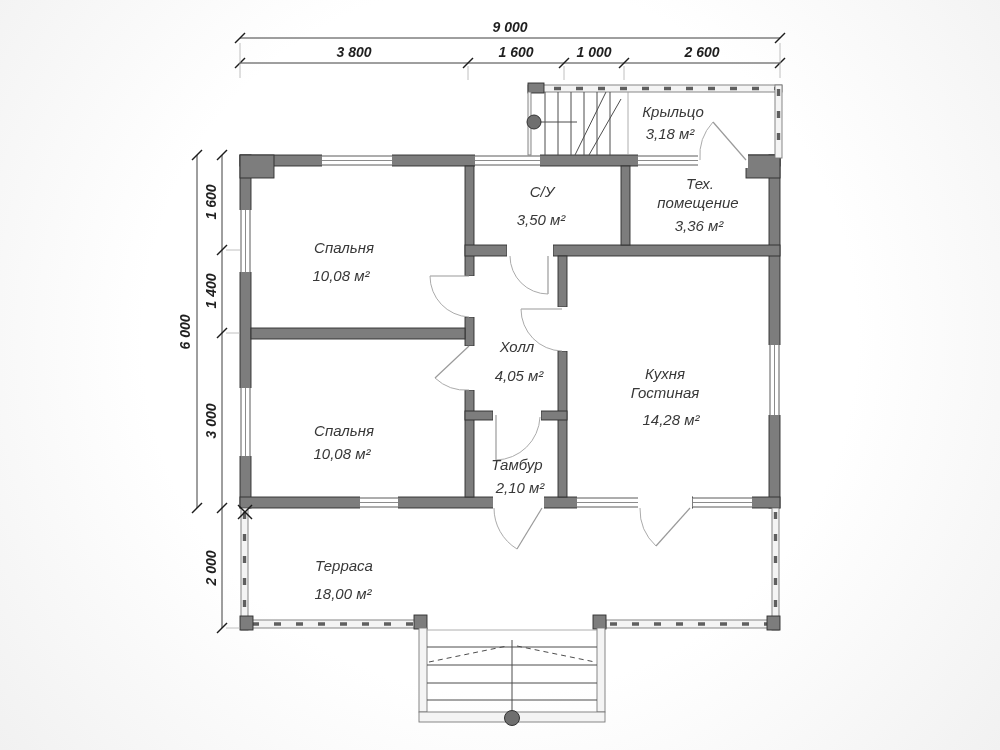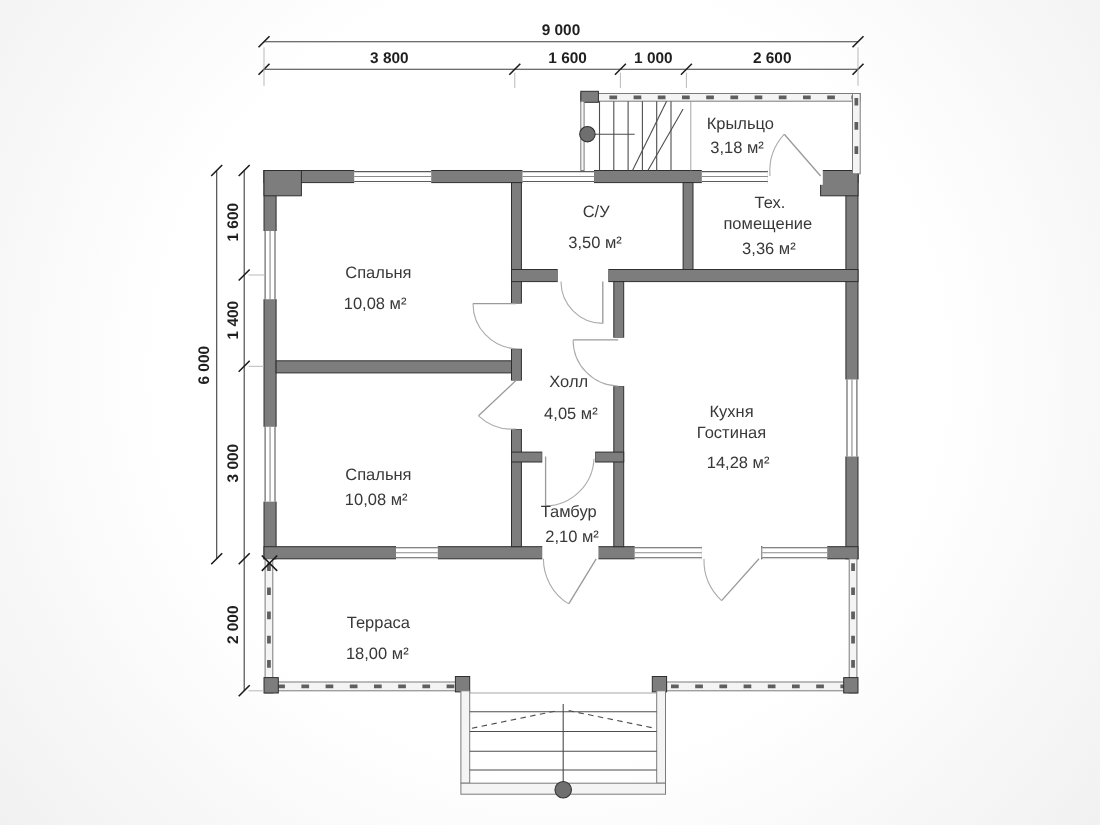--- a/index.html
+++ b/index.html
@@ -1,19 +1,20 @@
 <!DOCTYPE html>
 <html><head>
 <meta charset="utf-8">
 <style>
   html,body{margin:0;padding:0;background:#fff;}
   .page{
     position:relative;width:1000px;height:750px;overflow:hidden;
     background:radial-gradient(circle at 50% 45%, #ffffff 55%, #f1f1f1 100%);
     font-family:"Liberation Sans", sans-serif;
+    font-style:italic;
   }
   svg{position:absolute;left:0;top:0;}
   .w{fill:#7d7d7d;stroke:#2e2e2e;stroke-width:0.9;}
   .open{fill:#ffffff;stroke:none;}
   .winbg{fill:#ffffff;stroke:none;}
   .winln{stroke:#8b8b8b;stroke-width:1;}
   .winln2{stroke:#5a5a5a;stroke-width:1;}
   .leaf{stroke:#9a9a9a;stroke-width:1.2;fill:none;}
   .arc{stroke:#ababab;stroke-width:1;fill:none;}
   .thinw{fill:#f4f4f4;stroke:#7a7a7a;stroke-width:0.9;}

